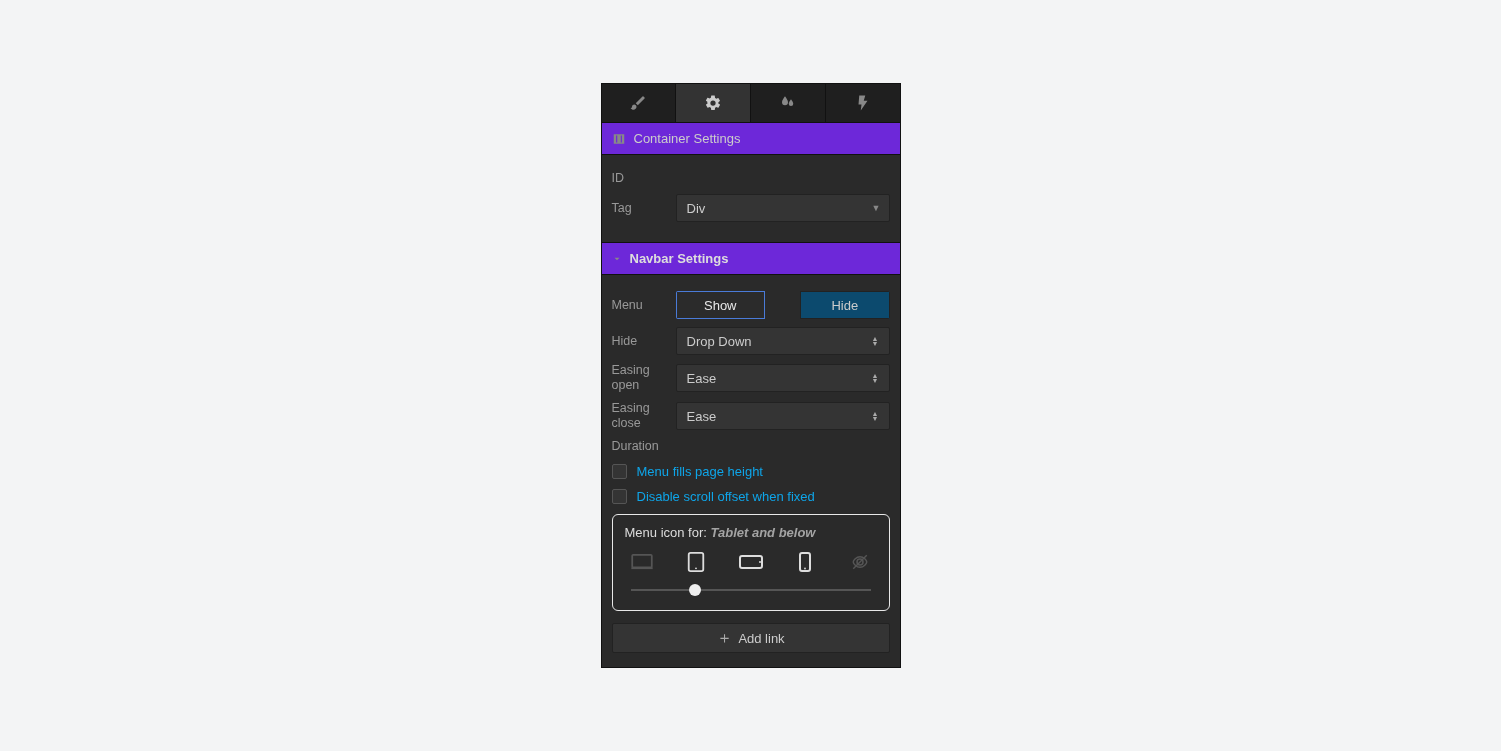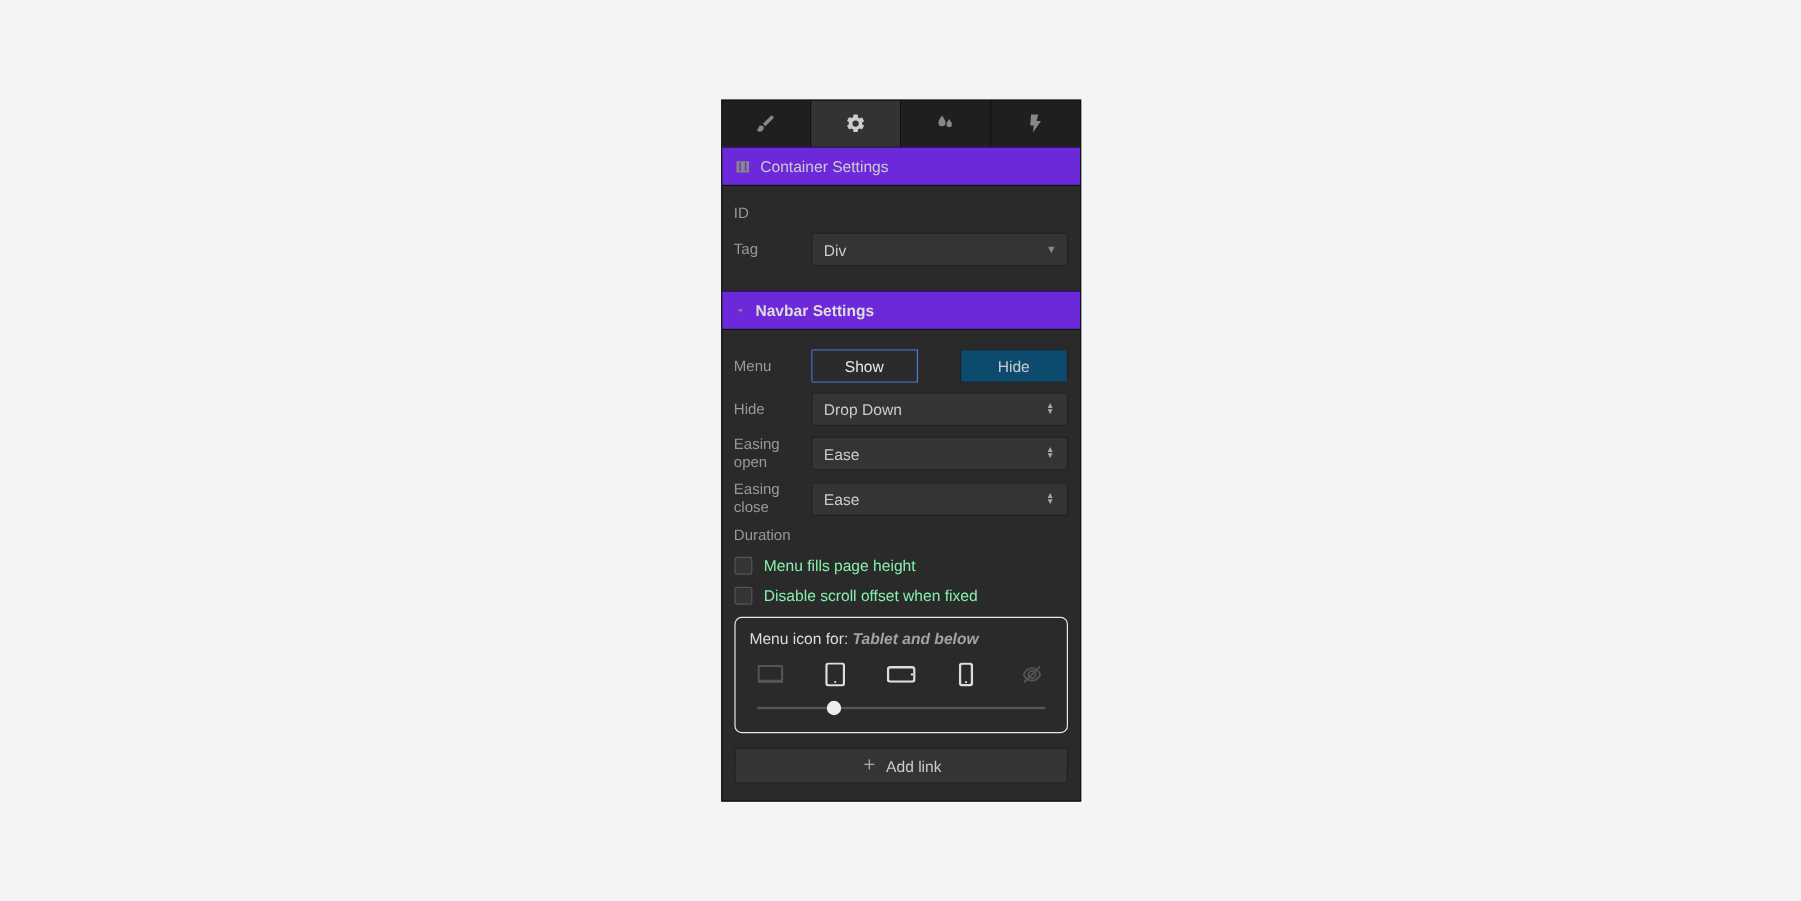--- a/index.html
+++ b/index.html
@@ -130,21 +130,21 @@
     font-size: 10px;
     color: #777;
     letter-spacing: 0.5px;
   }
 
   .checkrow {
     display: flex;
     align-items: center;
     gap: 10px;
     margin: 10px 0;
-    color: #86efac;
+    color: #0ea5e9;
     font-size: 13px;
   }
   .checkbox {
     width: 15px; height: 15px;
     background: #343434;
     border: 1px solid #555;
     border-radius: 2px;
   }
 
   .highlight-box {

